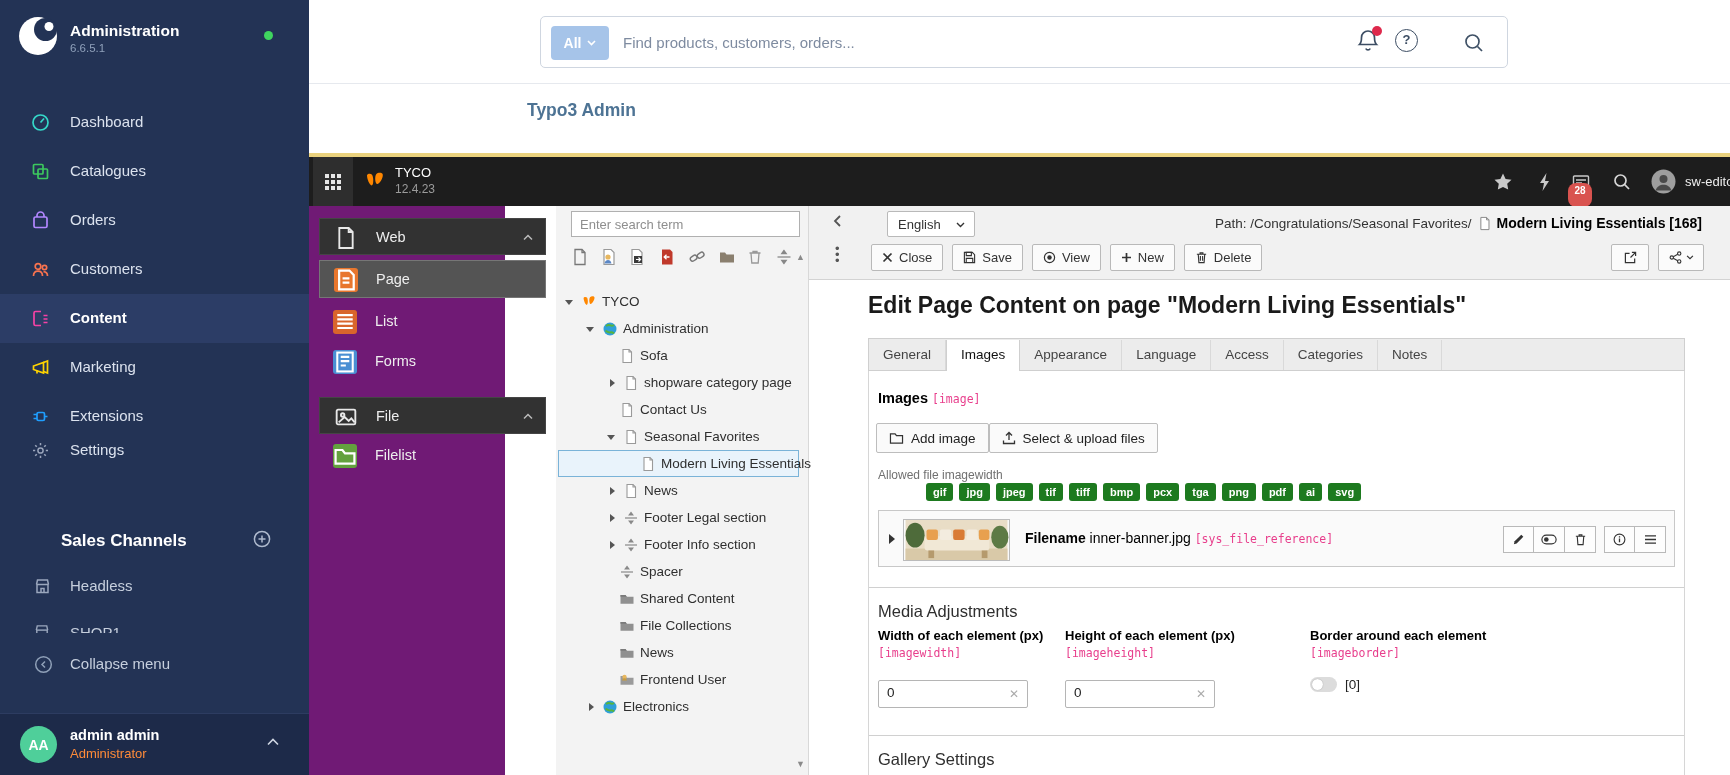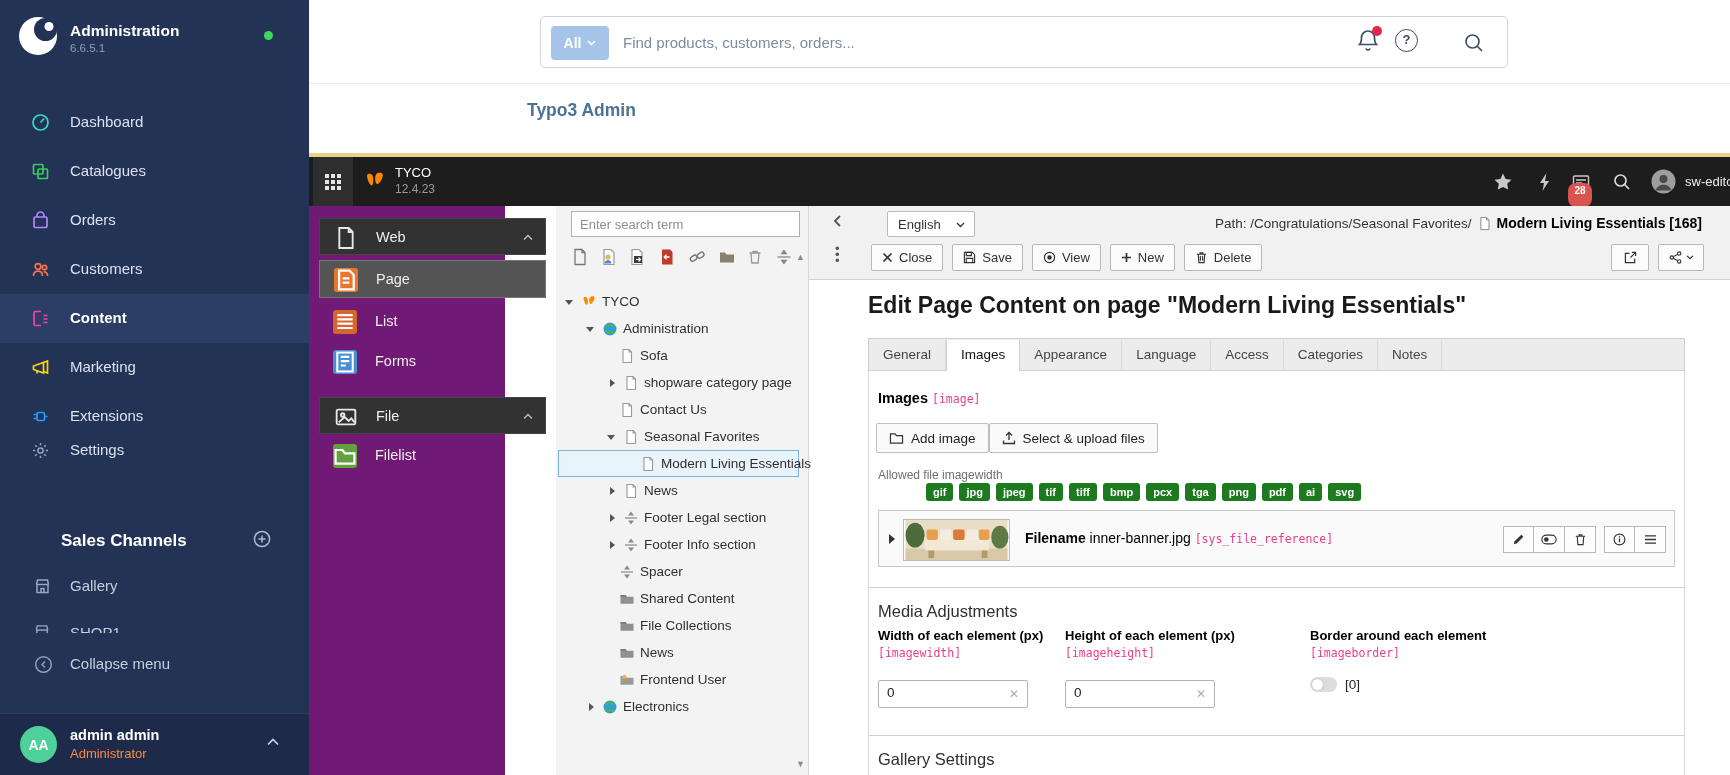--- a/index.html
+++ b/index.html
@@ -242,21 +242,21 @@
         </svg>
     </span>
     <div class="sw-nav-item" style="top:562px;height:50px">
       <span class="ico" style="color:#9aa7bd;left:33px">
           <svg viewBox="0 0 19 19" fill="none" stroke="currentColor" stroke-width="1.5">
             <path d="M3.5 7.5 4.5 3h10l1 4.5"></path>
             <rect x="4" y="7.5" width="11" height="8"></rect>
             <path d="M8 15.5v-4h3v4"></path>
           </svg>
         </span>
-      <span class="lbl" style="color:#c6cfdd">Gallery</span>
+      <span class="lbl" style="color:#c6cfdd">Headless</span>
     </div>
     <div class="sw-clip-row">
       <div class="inner">
         <span class="ico">
             <svg viewBox="0 0 19 19" fill="none" stroke="#9aa7bd" stroke-width="1.5">
               <path d="M3.5 7.5 4.5 3h10l1 4.5"></path>
               <rect x="4" y="7.5" width="11" height="8"></rect>
             </svg>
           </span>
         <span class="lbl">SHOP1</span>

